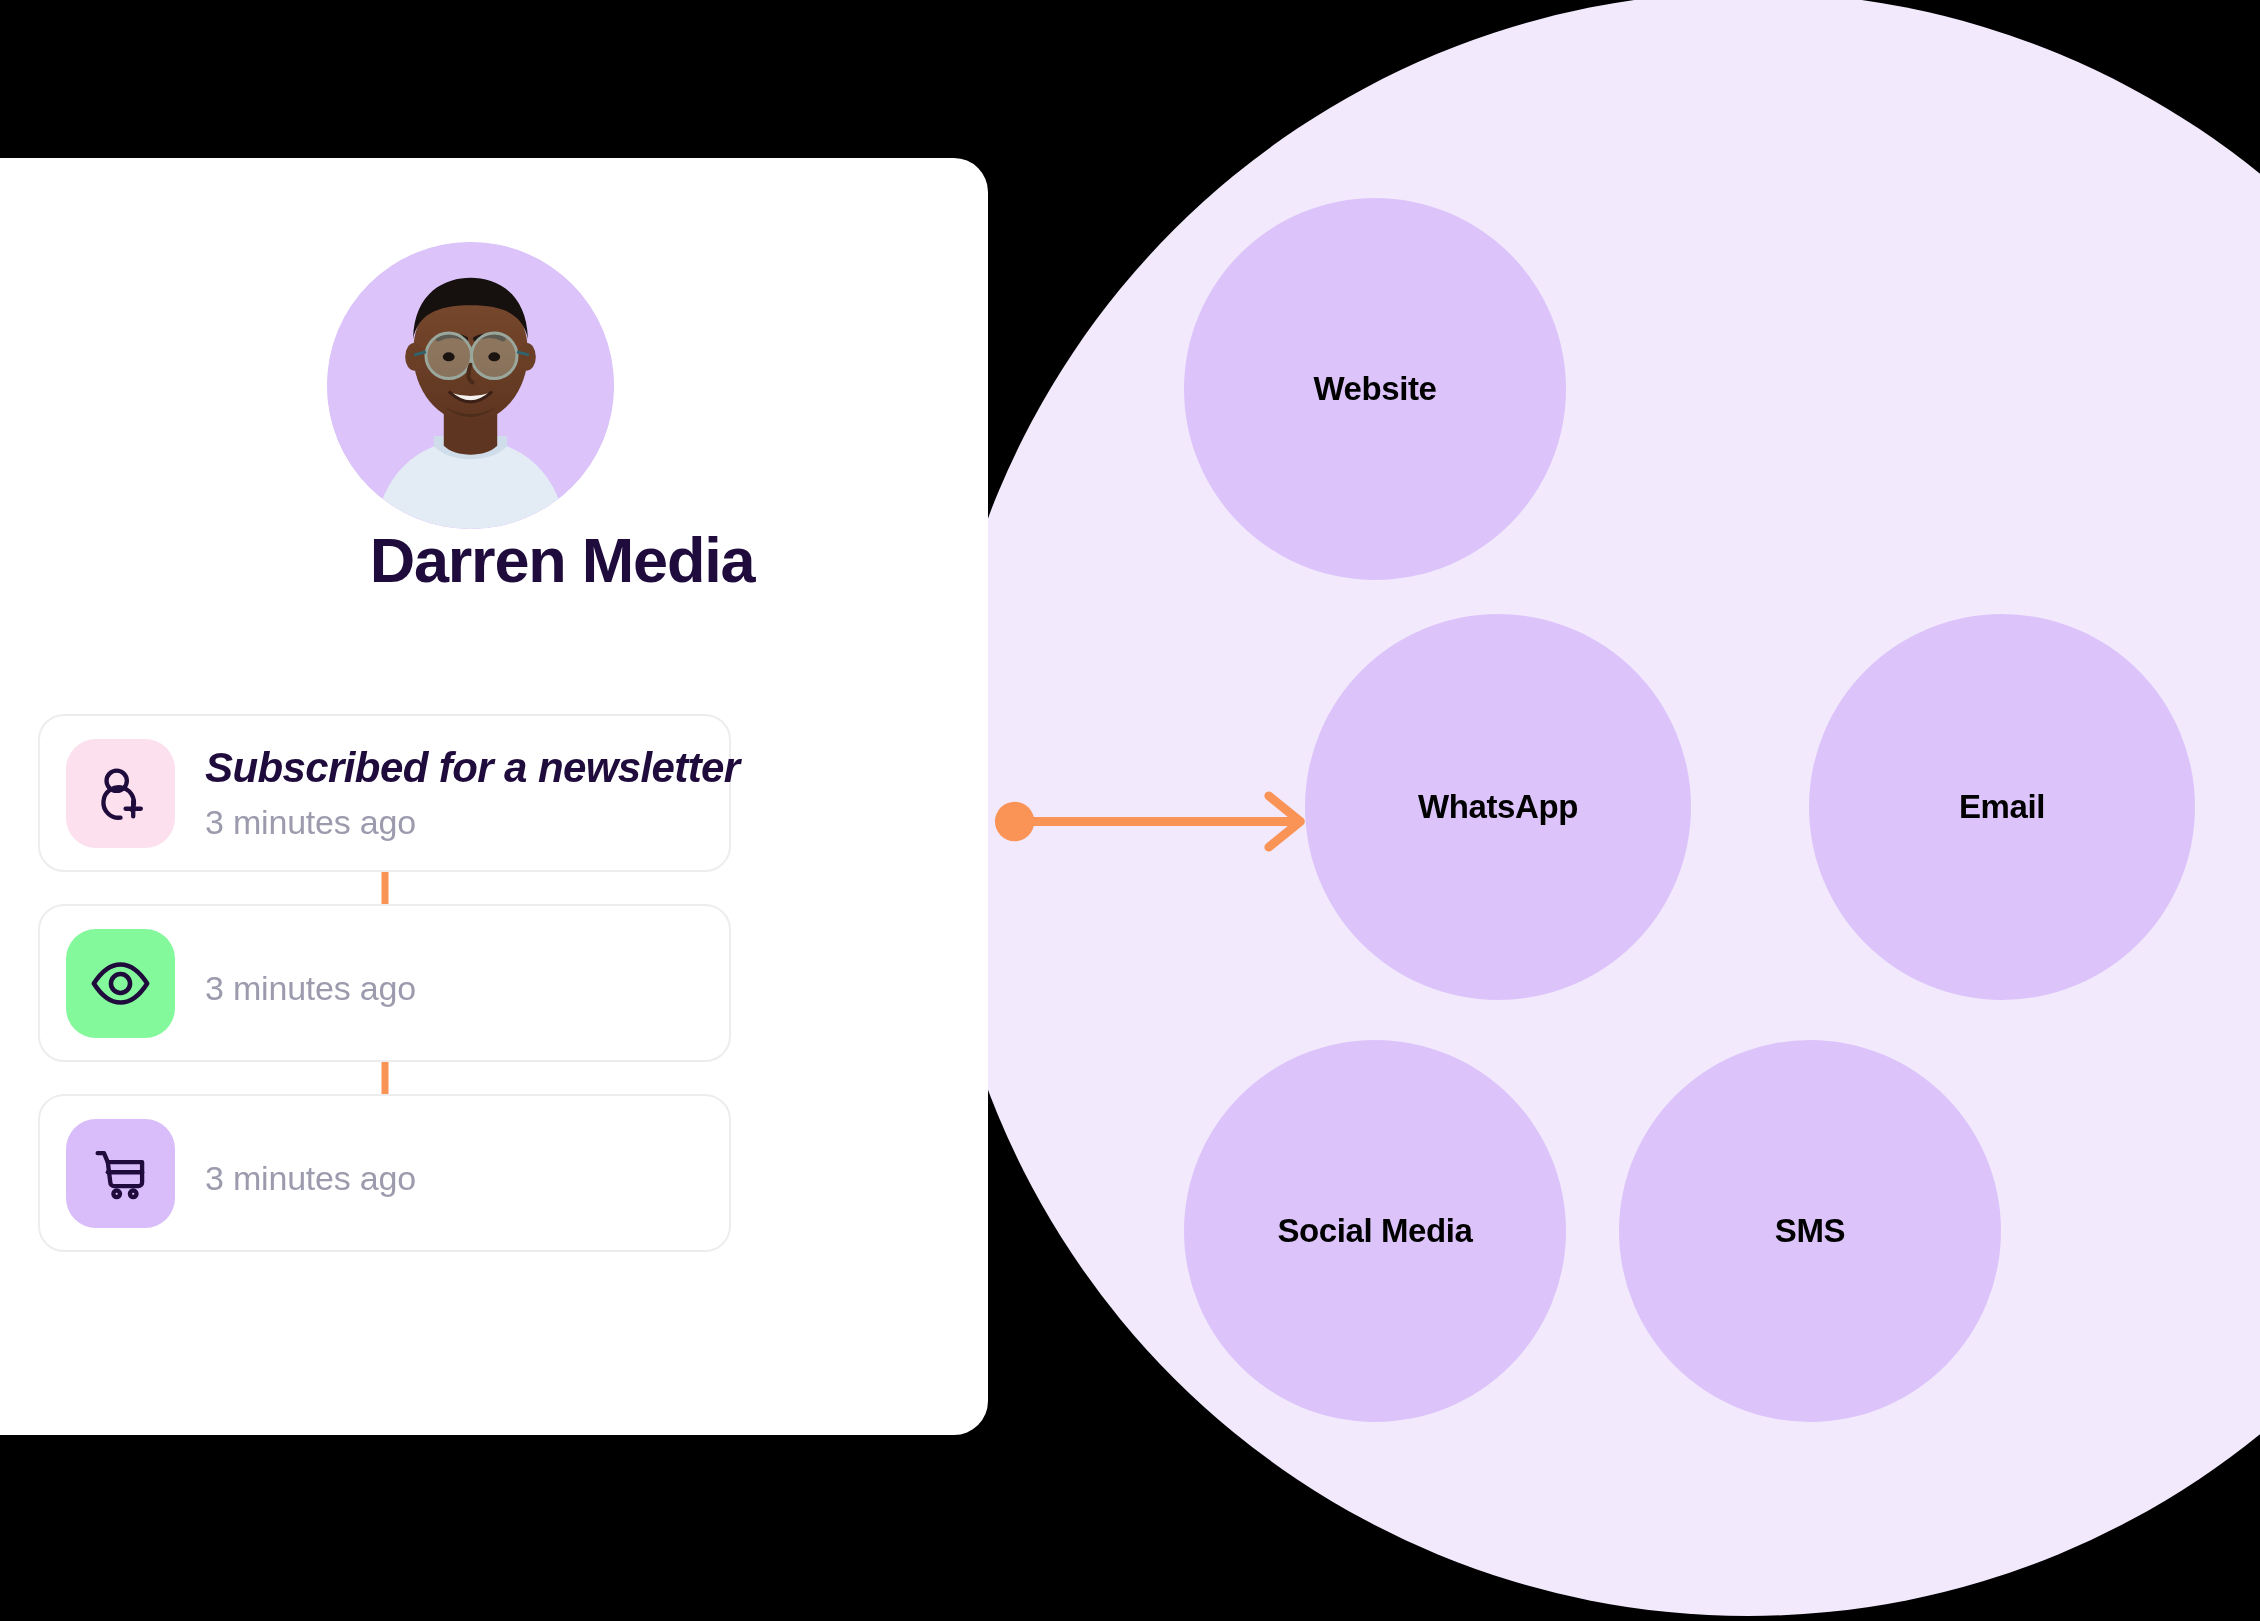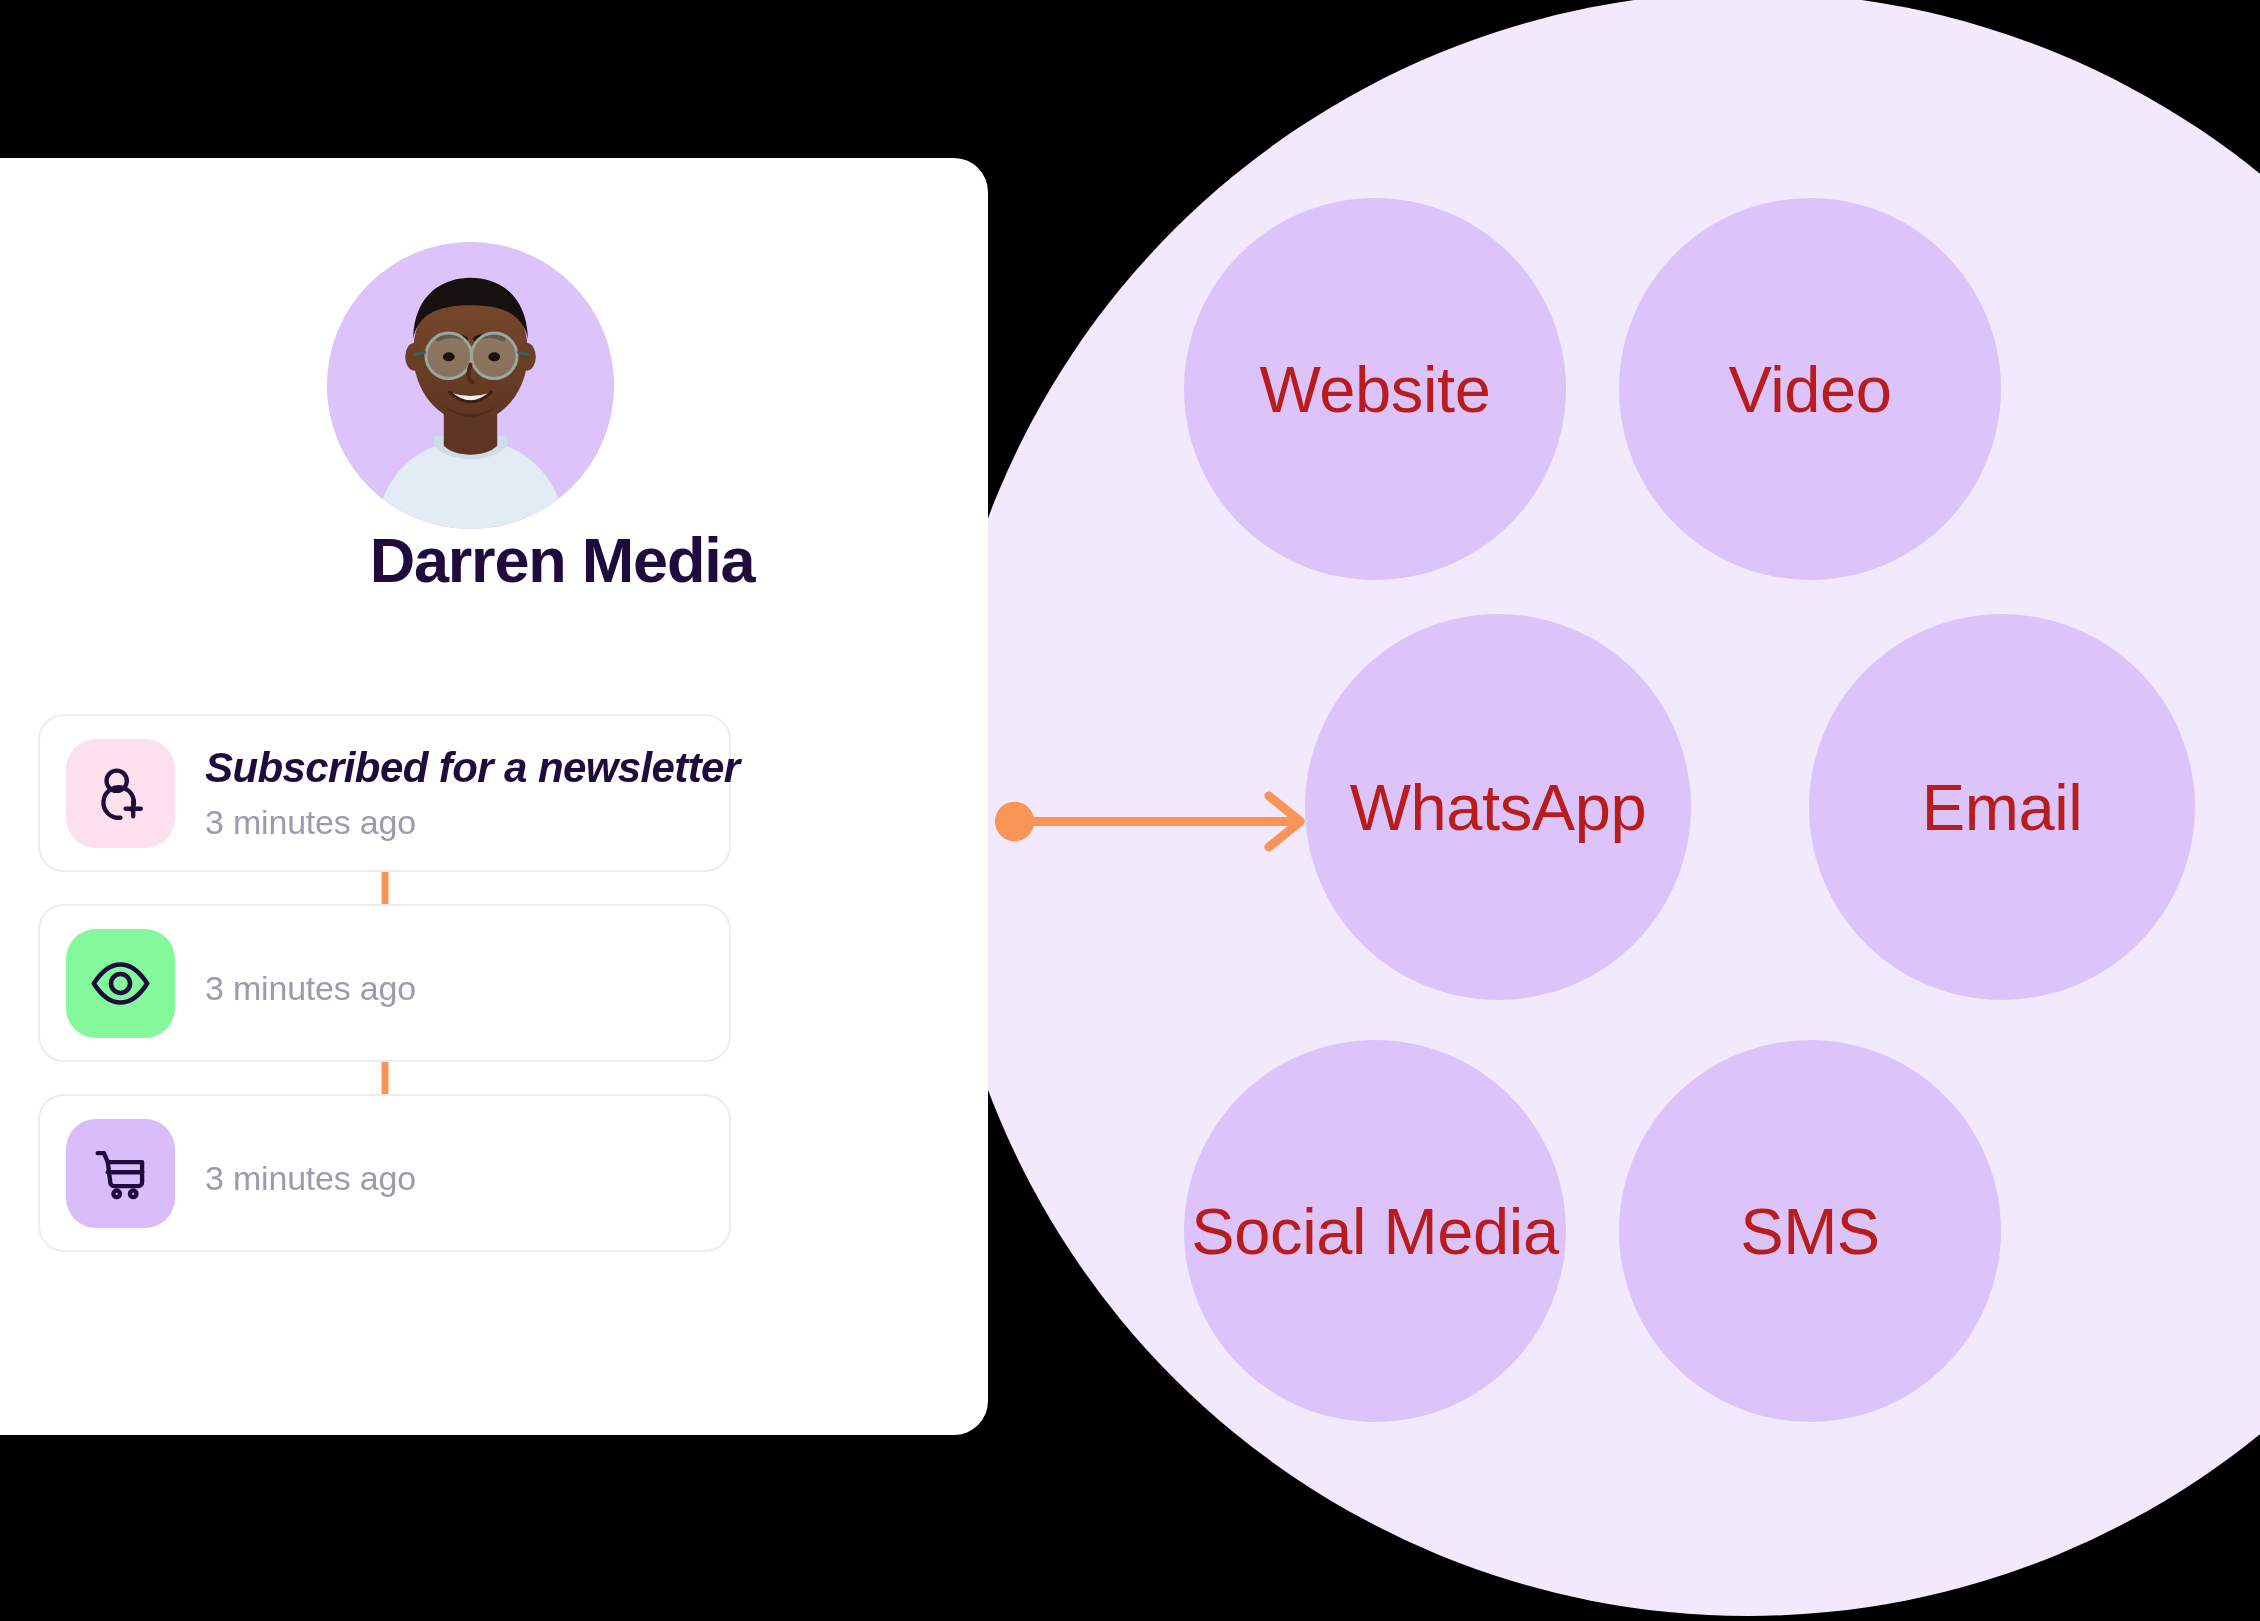--- a/index.html
+++ b/index.html
@@ -30,23 +30,23 @@
   
   .bubble {
     position: absolute;
     border-radius: 50%;
     background: #DCC4FA;
     display: flex;
     align-items: center;
     justify-content: center;
   }
   .bubble-label {
-    color: #b91c1c;
-    font-weight: 400;
-    font-size: 65px;
+    color: #000000;
+    font-weight: 700;
+    font-size: 33px;
     letter-spacing: -0.4px;
     white-space: nowrap;
   }
   #bubble-website    { left: 1184px; top: 198px;  width: 382px; height: 382px; }
   #bubble-video      { left: 1619px; top: 198px;  width: 382px; height: 382px; }
   #bubble-whatsapp   { left: 1305px; top: 614px;  width: 386px; height: 386px; }
   #bubble-email      { left: 1809px; top: 614px;  width: 386px; height: 386px; }
   #bubble-social     { left: 1184px; top: 1040px; width: 382px; height: 382px; }
   #bubble-sms        { left: 1619px; top: 1040px; width: 382px; height: 382px; }
 
@@ -156,23 +156,20 @@
 </style>
 </head>
 <body>
 
 <div id="stage">
 
   <div id="halo"></div>
 
   <div class="bubble" id="bubble-website">
     <span class="bubble-label">Website</span>
-  </div>
-  <div class="bubble" id="bubble-video">
-    <span class="bubble-label">Video</span>
   </div>
   <div class="bubble" id="bubble-whatsapp">
     <span class="bubble-label">WhatsApp</span>
   </div>
   <div class="bubble" id="bubble-email">
     <span class="bubble-label">Email</span>
   </div>
   <div class="bubble" id="bubble-social">
     <span class="bubble-label">Social Media</span>
   </div>

